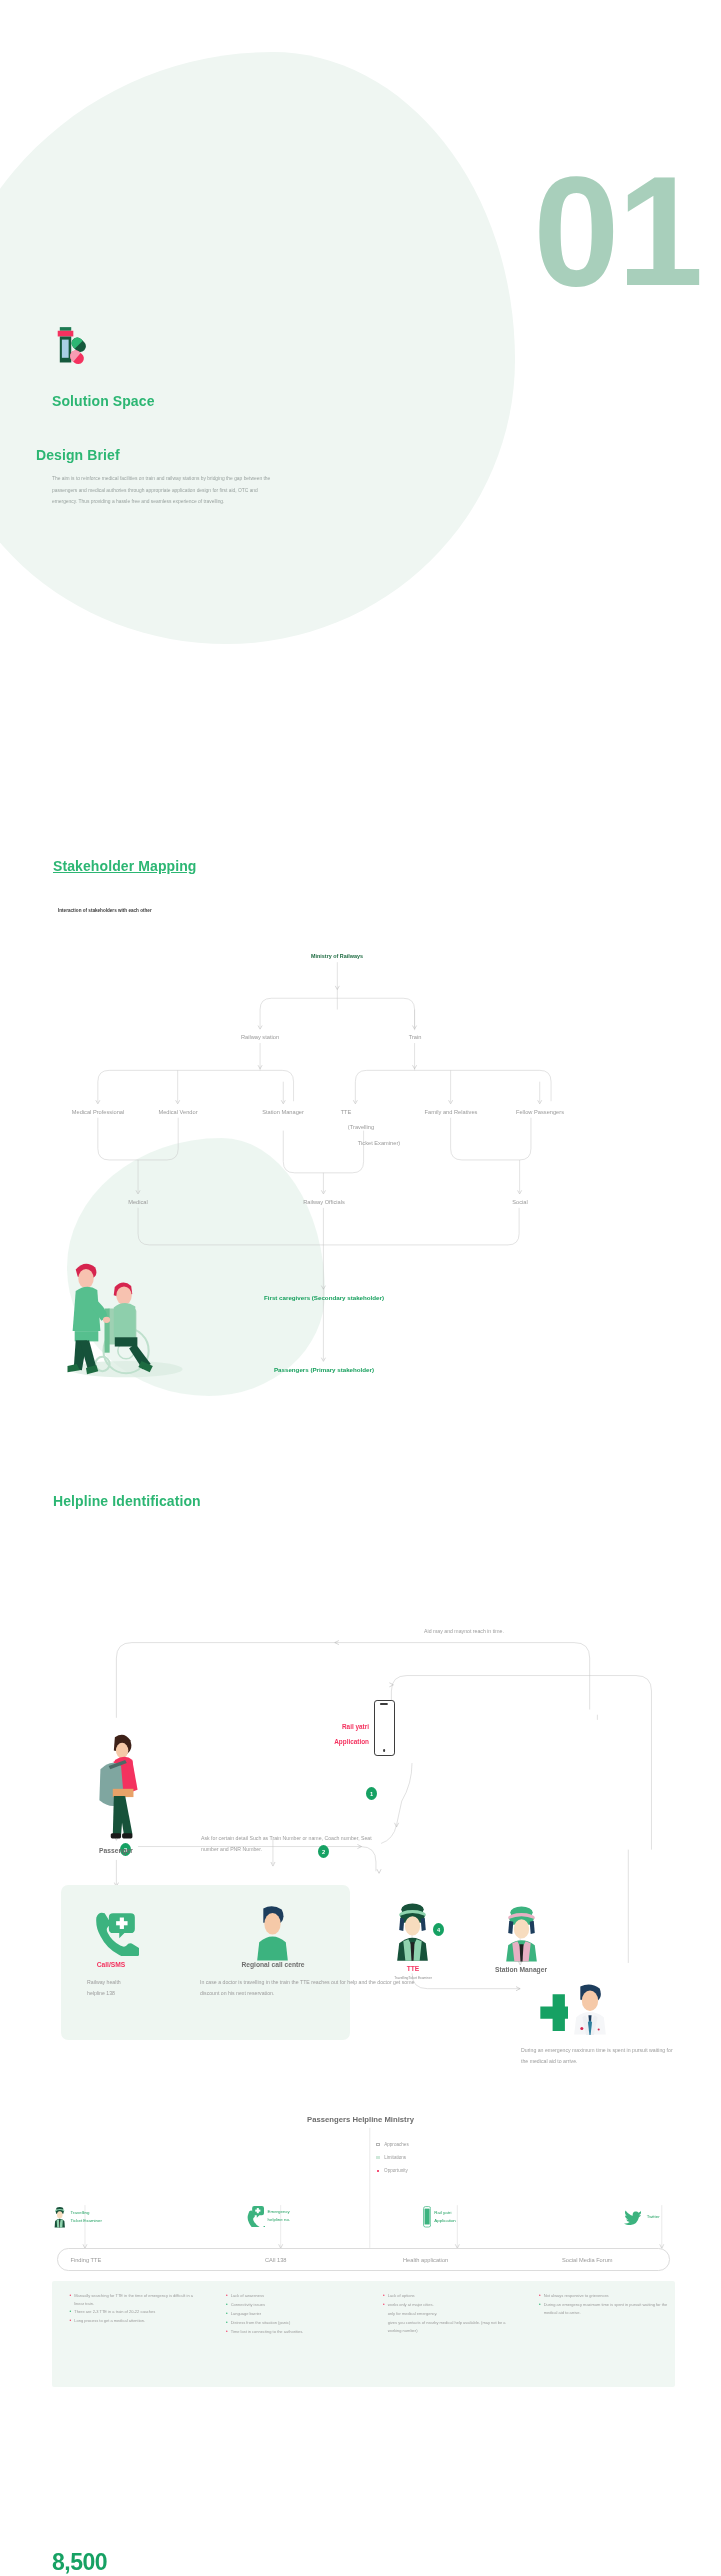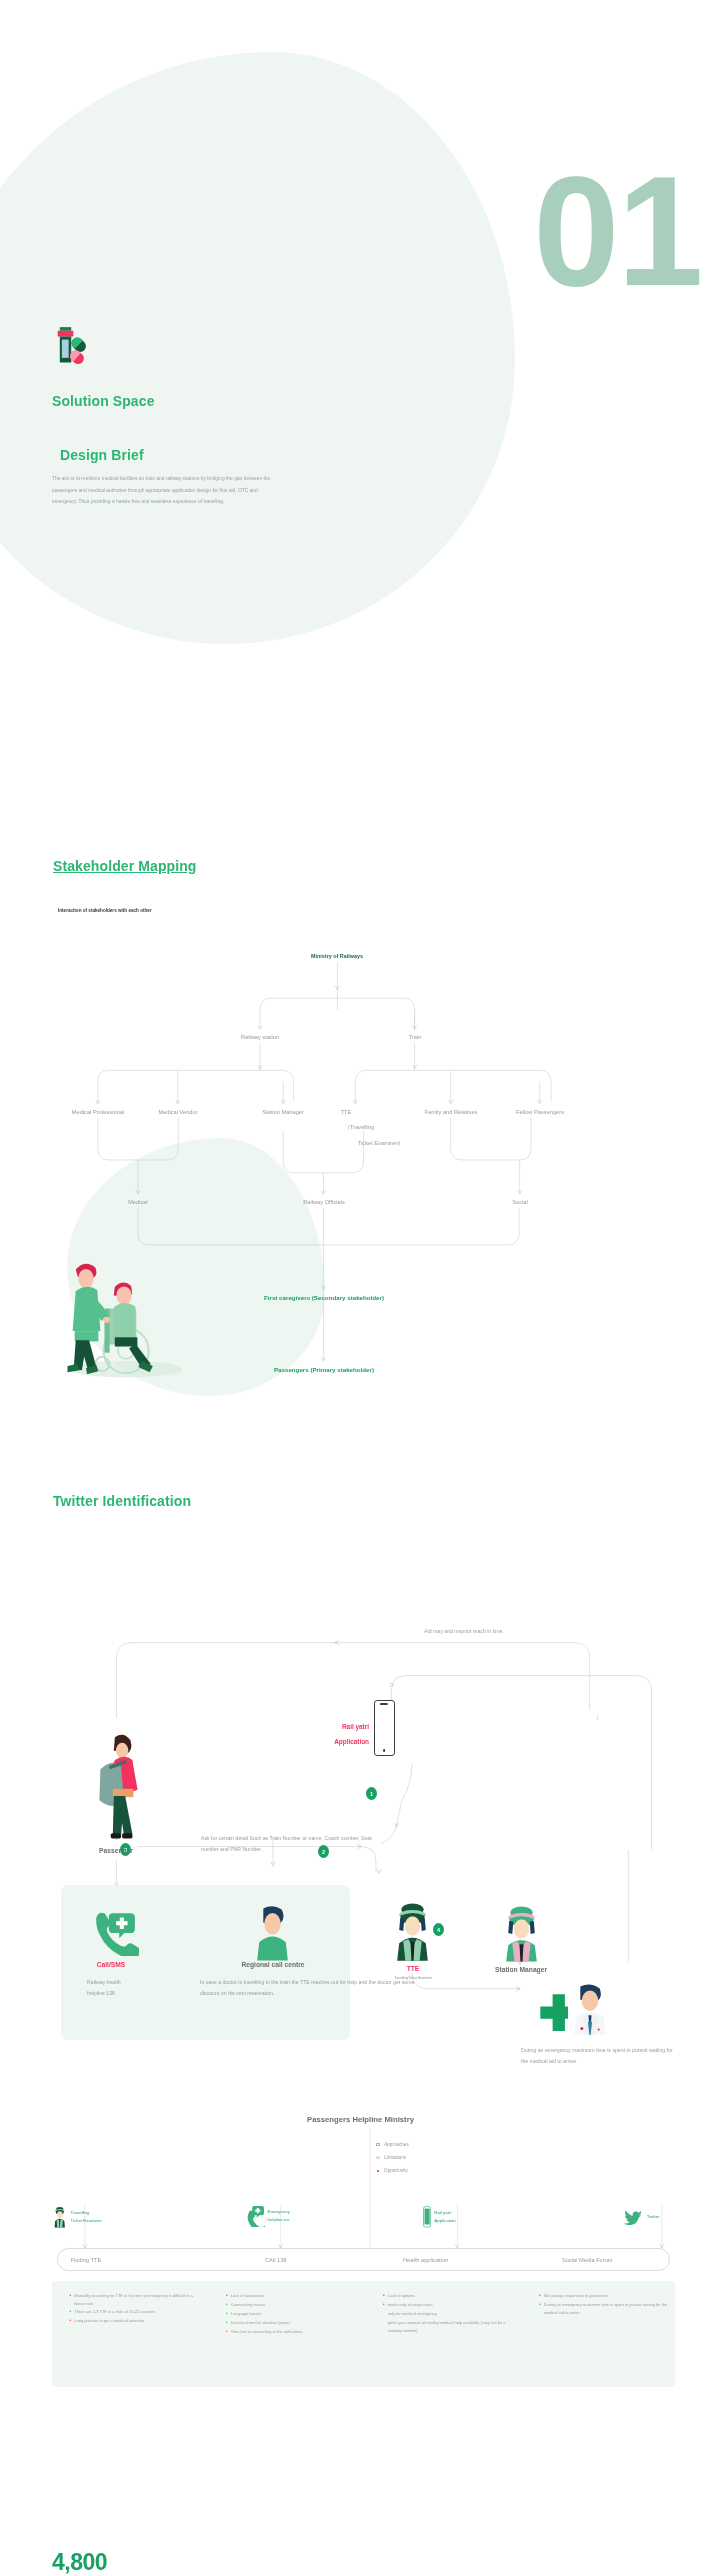--- a/index.html
+++ b/index.html
@@ -25,21 +25,21 @@
     position:absolute; right:19.6px; top:170px;
     font-size:155px; font-weight:700; line-height:.8;
     color:#a8cfbb; letter-spacing:-2.1px;
     font-family:"Liberation Sans", sans-serif;
   }
   .pill-logo { position:absolute; left:52px; top:324px; width:52px; height:52px; }
   .sec-title {
     font-size:14px; font-weight:700; color:#2cb673; letter-spacing:0.1px;
   }
   .hero-h1 { position:absolute; left:52px; top:393px; }
-  .hero-h2 { position:absolute; left:60px; top:447px;text-align:right; }
+  .hero-h2 { position:absolute; left:36px; top:447px;text-align:right; }
   .hero-body {
     position:absolute; left:52px; top:473px; width:222px;
     font-size:4.9px; line-height:2.35; color:#9aa3a0;
   }
 
   
   .stake { position:absolute; left:0; top:850px; width:721px; height:541px; }
   .stake h2 { position:absolute; left:53px; top:7.7px;text-decoration:underline; }
   .stake-sub {
     position:absolute; left:58px; top:58px;
@@ -268,21 +268,21 @@
           <path d="M52 212 l-4 56 l16 2 l10 -58z" fill="#16523a"></path>
           <path d="M78 212 l14 52 l-16 6 l-16 -56z" fill="#16523a"></path>
           <path d="M36 262 l18 -4 l6 12 l-24 4z" fill="#1d6b41"></path>
           <path d="M72 266 l20 -6 l4 12 l-22 6z" fill="#1d6b41"></path>
         </svg>
       </div>
     </div>
   </section>
 
   <section class="prob">
-    <h2 class="sec-title">Twitter Identification</h2>
+    <h2 class="sec-title">Helpline Identification</h2>
 
     <div class="prob-canvas">
       <svg width="721" height="562" style="position:absolute;left:0;top:0" viewBox="0 0 1400 1090">
         <g stroke="#c5c5c5" stroke-width="1" fill="none">
           <path d="M1145 348 v-100 q0 -30 -30 -30 H256 q-30 0 -30 30 v116"></path>
           <path d="M1265 620 v-308 q0 -30 -30 -30 H790 q-30 0 -30 30 v50"></path>
           <path d="M268 614 H700 q30 0 30 30 v18"></path>
           <path d="M226 482 L226 544"></path>
           <path d="M226 640 L226 690"></path>
           <path d="M530 600 L530 648"></path>
@@ -579,21 +579,21 @@
           </div>
         <div class="limit-li">
             <span class="limit-dot green">•</span>
             <span class="limit-txt">During an emergency maximum time is spent in pursuit waiting for the medical aid to arrive.</span>
           </div>
       </div>
     </div>
   </section>
 
   <section class="stn">
-    <div class="big-num">4,800</div>
+    <div class="big-num">8,500</div>
 
     <svg width="721" height="721" style="position:absolute;left:0;top:0" viewBox="0 0 1400 1400">
       <g stroke="#bdbdbd" stroke-width="1" fill="none">
         <path d="M224 532 V762"></path>
         <path d="M653 532 V762"></path>
         <path d="M1092 532 V762"></path>
         <path d="M224 1010 V1143"></path>
       </g>
       <g fill="none" stroke="#a9a9a9" stroke-width="1">
         <path d="M220 756 l4 8 l4 -8"></path>

